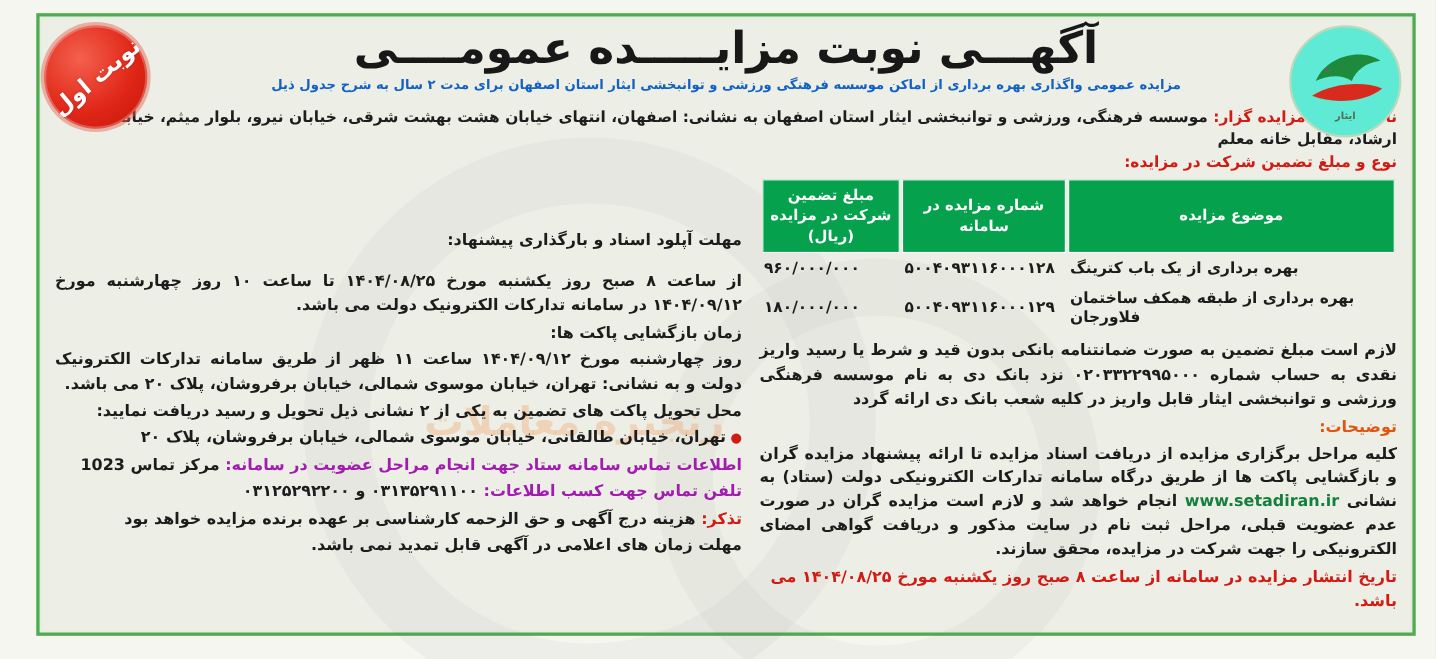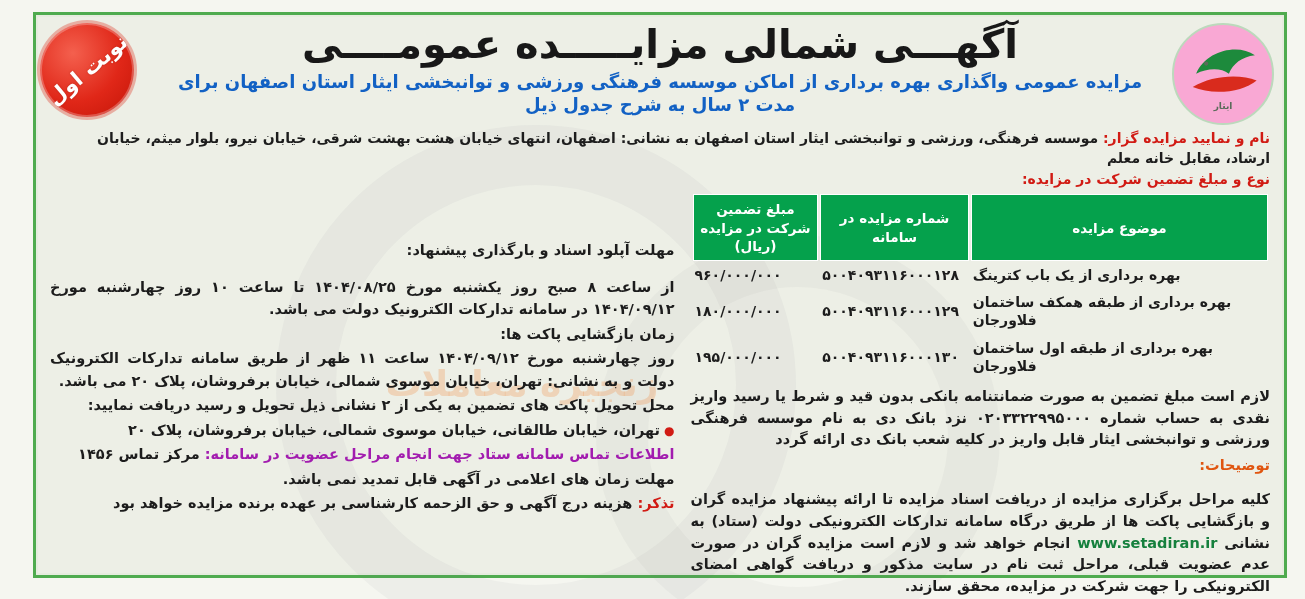--- a/index.html
+++ b/index.html
@@ -37,32 +37,32 @@
     box-shadow:0 0 0 3px rgba(224,95,80,.45), inset 0 0 0 2px rgba(255,255,255,.25);
     display:flex;align-items:center;justify-content:center;overflow:hidden;z-index:3;
   }
   .stamp span{
     color:#fff;font-weight:bold;font-size:21px;transform:rotate(-40deg);
     white-space:nowrap;text-shadow:0 0 2px rgba(150,20,10,.6);
   }
   
   .logo{
     position:absolute;top:8px;right:10px;width:98px;height:98px;border-radius:50%;
-    background:#f9a8d4;border:2px solid #bcd9bc;z-index:3;
+    background:#5eead4;border:2px solid #bcd9bc;z-index:3;
     display:flex;align-items:center;justify-content:center;flex-direction:column;
   }
   .logo svg{width:84px;height:70px;}
   .logo .logo-caption{font-size:9px;color:#5a6b5a;font-weight:bold;margin-top:-6px;}
   
   .title{
     text-align:center;font-size:40px;line-height:1.15;font-weight:bold;color:#181818;
     margin:2px 110px 0 110px;
   }
   .subtitle{
-    text-align:center;font-size:18px;font-weight:bold;color:#1261c4;
+    text-align:center;font-size:12px;font-weight:bold;color:#1261c4;
     margin:3px 110px 0 110px;line-height:1.3;
   }
   .addr-line{font-size:14px;font-weight:bold;color:#1d1d1d;margin-top:11px;line-height:1.45;}
   .guarantee-line{font-size:14px;font-weight:bold;color:#d11b14;margin-top:3px;}
   .red{color:#d11b14;}
   .blue{color:#a21caf;}
   .url{color:#15803d;direction:ltr;unicode-bidi:embed;}
   
   .cols{display:flex;gap:16px;margin-top:6px;align-items:flex-start;}
   .col-right{flex:0 0 47.5%;}
@@ -77,21 +77,21 @@
   table.tbl td{
     font-size:14px;font-weight:bold;color:#1c1c1c;text-align:left;
     padding:4px 2px;line-height:1.3;
   }
   td.cell-subject{text-align:right;padding-right:22px;}
   
   .par{font-size:14.5px;font-weight:bold;color:#1c1c1c;line-height:1.5;
        text-align:justify;margin:6px 0 0 0;}
   .line{font-size:14.5px;font-weight:bold;line-height:1.5;margin:4px 0 0 0;}
   .stretch{text-align:justify;text-align-last:justify;}
-  .notes-label{font-size:14.5px;font-weight:bold;color:#e05510;margin:6px 0 16px 0;}
+  .notes-label{font-size:14.5px;font-weight:bold;color:#e05510;margin:6px 0 6px 0;}
   
   .col-left p{margin:2px 0;font-size:14.5px;font-weight:bold;line-height:1.55;color:#1c1c1c;}
   .bullet-row .dot{color:#d11b14;font-size:12px;margin-left:4px;}
 </style>
 </head>
 <body>
 
 <div class="frame">
 
   <div class="wm-ring r1"></div>
@@ -106,21 +106,21 @@
     <svg viewBox="0 0 100 80">
       <path d="M18 42 C30 14, 68 6, 88 20 C72 22, 62 30, 57 42 C47 34, 30 36, 18 42 Z" fill="#1d8a3c"></path>
       <path d="M14 58 C36 44, 70 42, 90 50 C74 64, 38 68, 14 58 Z" fill="#d92b1d"></path>
       <circle cx="30" cy="30" r="2.5" fill="#5a6b5a"></circle>
     </svg>
     <span class="logo-caption">ایثار</span>
   </div>
 
   <div class="content">
 
-    <div class="title">آگهـــی شمالی مزایـــــده عمومــــی</div>
+    <div class="title">آگهـــی نوبت مزایـــــده عمومــــی</div>
     <div class="subtitle">مزایده عمومی واگذاری بهره برداری از اماکن موسسه فرهنگی ورزشی و توانبخشی ایثار استان اصفهان برای مدت ۲ سال به شرح جدول ذیل</div>
 
     <div class="addr-line">
       <span class="red">نام و نمایید مزایده گزار:</span>
       <span>موسسه فرهنگی، ورزشی و توانبخشی ایثار استان اصفهان به نشانی: اصفهان، انتهای خیابان هشت بهشت شرقی، خیابان نیرو، بلوار میثم، خیابان ارشاد، مقابل خانه معلم</span>
     </div>
 
     <div class="guarantee-line">نوع و مبلغ تضمین شرکت در مزایده:</div>
 
     <div class="cols">
@@ -144,25 +144,20 @@
             <tr>
               <td class="cell-subject">بهره برداری از یک باب کترینگ</td>
               <td>۵۰۰۴۰۹۳۱۱۶۰۰۰۱۲۸</td>
               <td>۹۶۰/۰۰۰/۰۰۰</td>
             </tr>
             <tr>
               <td class="cell-subject">بهره برداری از طبقه همکف ساختمان فلاورجان</td>
               <td>۵۰۰۴۰۹۳۱۱۶۰۰۰۱۲۹</td>
               <td>۱۸۰/۰۰۰/۰۰۰</td>
             </tr>
-            <tr>
-              <td class="cell-subject">بهره برداری از طبقه اول ساختمان فلاورجان</td>
-              <td>۵۰۰۴۰۹۳۱۱۶۰۰۰۱۳۰</td>
-              <td>۱۹۵/۰۰۰/۰۰۰</td>
-            </tr>
           </tbody>
         </table>
 
         <p class="par">
           <span>لازم است مبلغ تضمین به صورت ضمانتنامه بانکی بدون قید و شرط یا رسید واریز نقدی به حساب شماره ۰۲۰۳۳۲۲۹۹۵۰۰۰ نزد بانک دی به نام موسسه فرهنگی ورزشی و توانبخشی ایثار قابل واریز در کلیه شعب بانک دی ارائه گردد</span>
         </p>
 
         <p class="notes-label">توضیحات:</p>
 
         <p class="par">
@@ -183,27 +178,31 @@
         <p style="text-align:justify;">روز چهارشنبه مورخ ۱۴۰۴/۰۹/۱۲ ساعت ۱۱ ظهر از طریق سامانه تدارکات الکترونیک دولت و به نشانی: تهران، خیابان موسوی شمالی، خیابان برفروشان، پلاک ۲۰ می باشد.</p>
 
         <p class="blue">محل تحویل پاکت های تضمین به یکی از ۲ نشانی ذیل تحویل و رسید دریافت نمایید:</p>
 
         <p class="bullet-row">
           <span class="dot">●</span><span>تهران، خیابان طالقانی، خیابان موسوی شمالی، خیابان برفروشان، پلاک ۲۰</span>
         </p>
 
         <p>
           <span class="blue">اطلاعات تماس سامانه ستاد جهت انجام مراحل عضویت در سامانه:</span>
-          <span>مرکز تماس ۱۴۵۶</span>
-        </p>
-
-
-        <p>مهلت زمان های اعلامی در آگهی قابل تمدید نمی باشد.</p>
+          <span>مرکز تماس 1023</span>
+        </p>
+
+        <p>
+          <span class="blue">تلفن تماس جهت کسب اطلاعات:</span>
+          <span>۰۳۱۳۵۲۹۱۱۰۰ و ۰۳۱۲۵۲۹۲۲۰۰</span>
+        </p>
 
         <p>
           <span class="red">تذکر:</span>
           <span>هزینه درج آگهی و حق الزحمه کارشناسی بر عهده برنده مزایده خواهد بود</span>
         </p>
+
+        <p>مهلت زمان های اعلامی در آگهی قابل تمدید نمی باشد.</p>
 
       </div>
     </div>
   </div>
 </div>
 
 </body></html>

